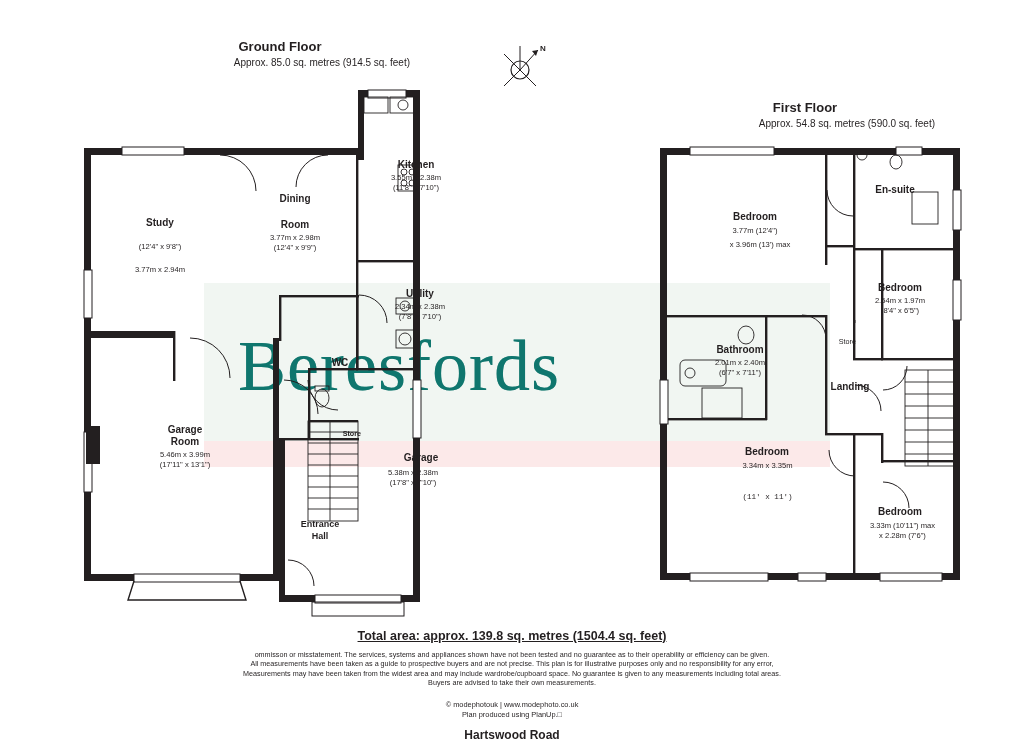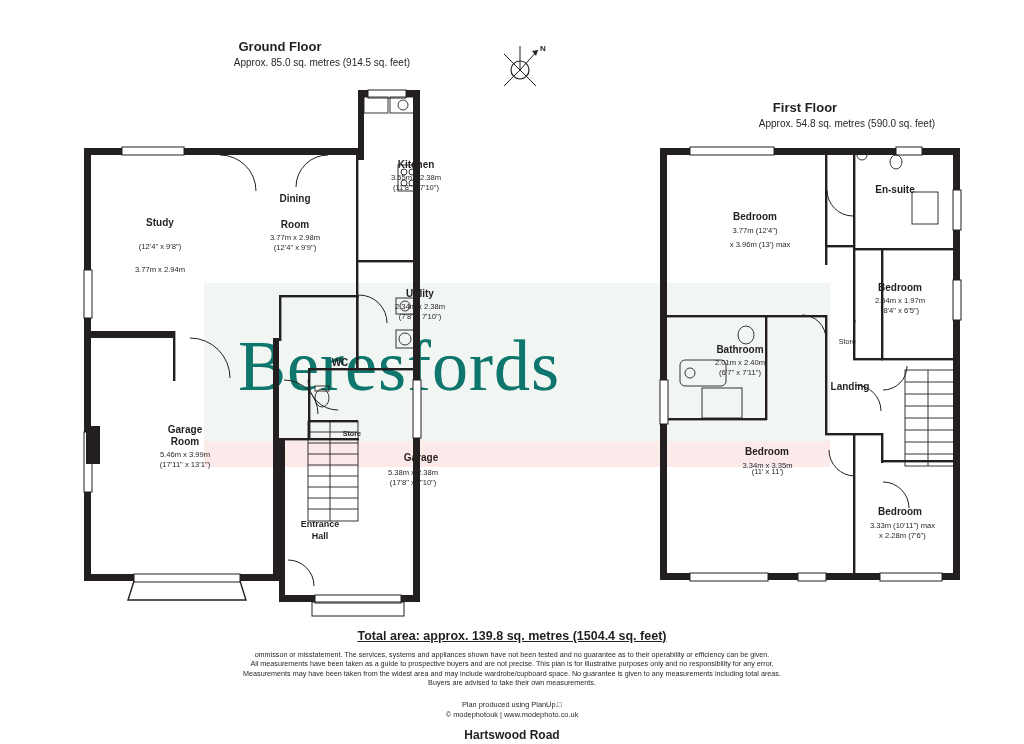--- a/index.html
+++ b/index.html
@@ -281,35 +281,35 @@
   <div class="abs rm" style="left:695px;top:344px;width:90px;">Bathroom</div>
   <div class="abs dim" style="left:690px;top:358px;width:100px;">2.01m x 2.40m</div>
   <div class="abs dim" style="left:690px;top:368px;width:100px;">(6'7" x 7'11")</div>
 
   <div class="abs sm" style="left:822px;top:338px;width:34px;">Store</div>
 
   <div class="abs rm" style="left:810px;top:381px;width:80px;">Landing</div>
 
   <div class="abs rm" style="left:722px;top:446px;width:90px;">Bedroom</div>
   <div class="abs dim" style="left:715px;top:461px;width:105px;">3.34m x 3.35m</div>
-  <div class="abs dim" style="left:715px;top:467px;width:105px;">(11' x 11')</div>
+  <div class="abs dim" style="left:715px;top:493px;width:105px;font-family:Liberation Mono, monospace;">(11' x 11')</div>
 
   <div class="abs rm" style="left:855px;top:506px;width:90px;">Bedroom</div>
   <div class="abs dim" style="left:845px;top:521px;width:115px;">3.33m (10'11") max</div>
   <div class="abs dim" style="left:845px;top:531px;width:115px;">x 2.28m (7'6")</div>
 
   <div class="abs footer-total" style="left:212px;top:629px;width:600px;text-decoration:underline;">Total area: approx. 139.8 sq. metres (1504.4 sq. feet)</div>
 
   <div class="abs" style="left:112px;top:650px;width:800px;">
     <div class="disc">ommisson or misstatement. The services, systems and appliances shown have not been tested and no guarantee as to their operability or efficiency can be given.</div>
     <div class="disc">All measurements have been taken as a guide to prospective buyers and are not precise. This plan is for illustrative purposes only and no responsibility for any error,</div>
     <div class="disc">Measurements may have been taken from the widest area and may include wardrobe/cupboard space. No guarantee is given to any measurements including total areas.</div>
     <div class="disc">Buyers are advised to take their own measurements.</div>
   </div>
 
   <div class="abs" style="left:312px;top:700px;width:400px;">
+    <div class="copy">© modephotouk | www.modephoto.co.uk</div>
     <div class="copy">Plan produced using PlanUp.□</div>
-    <div class="copy">© modephotouk | www.modephoto.co.uk</div>
   </div>
 
   <div class="abs road" style="left:312px;top:728px;width:400px;">Hartswood Road</div>
 
 </div>
 
 </body></html>

